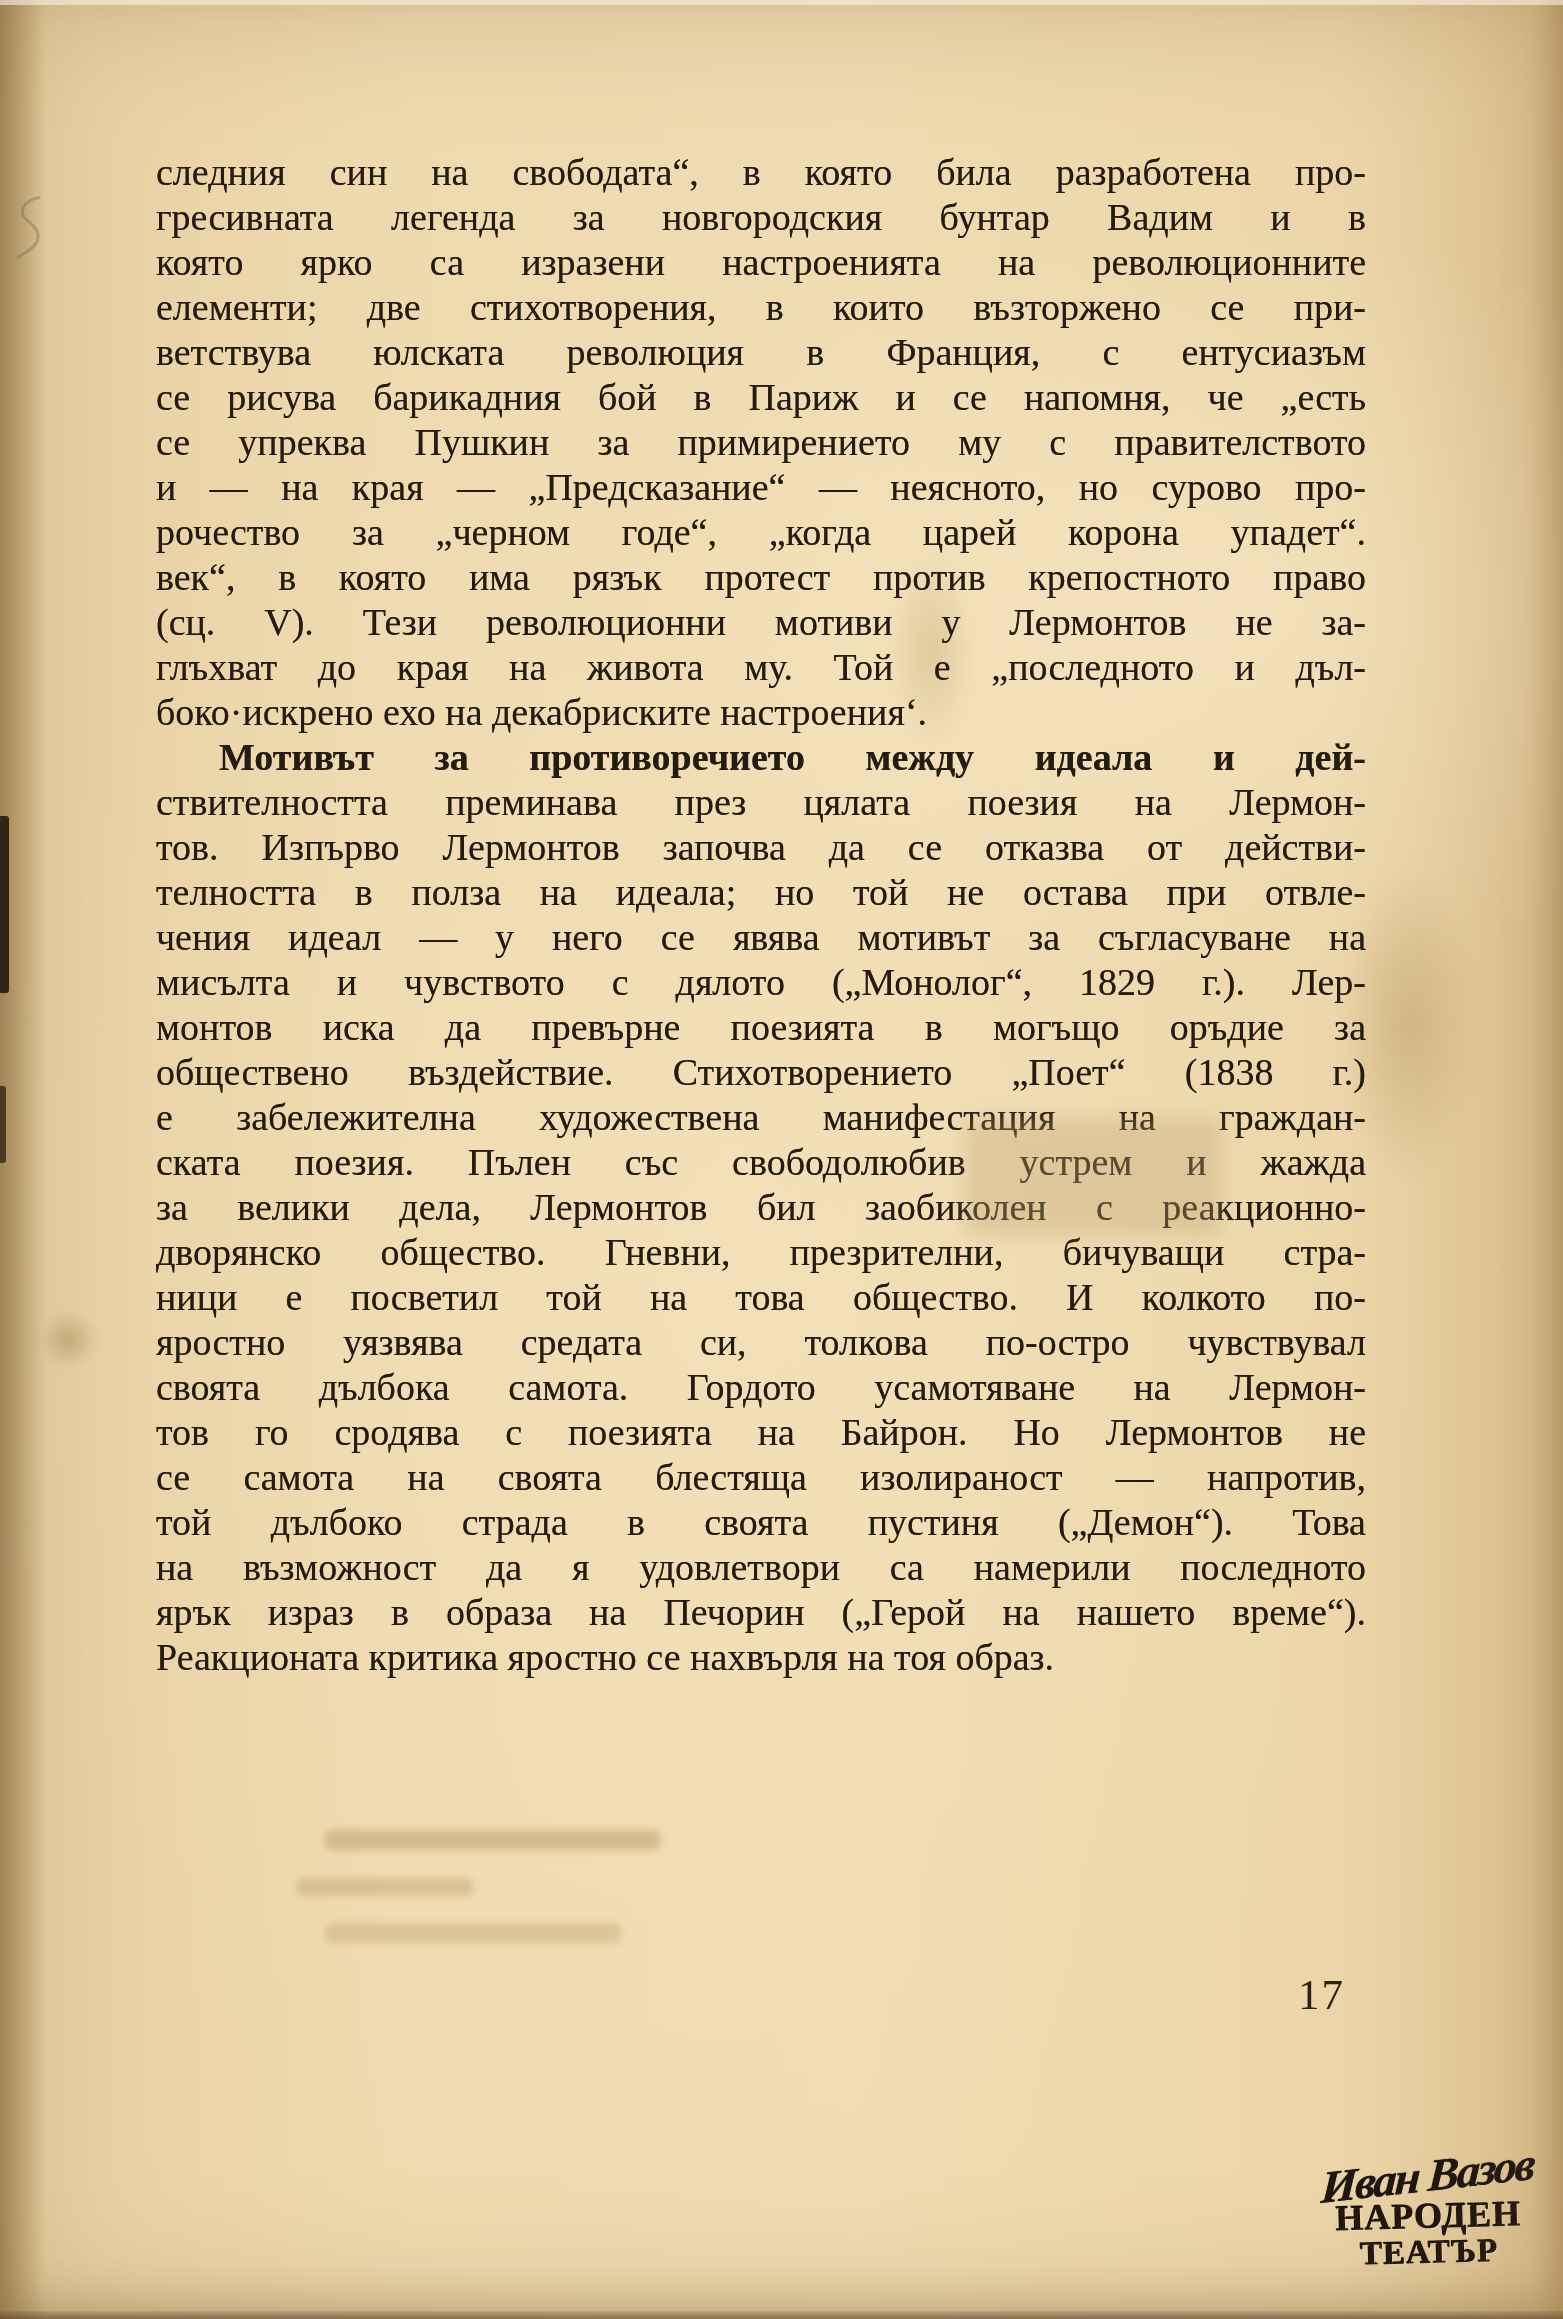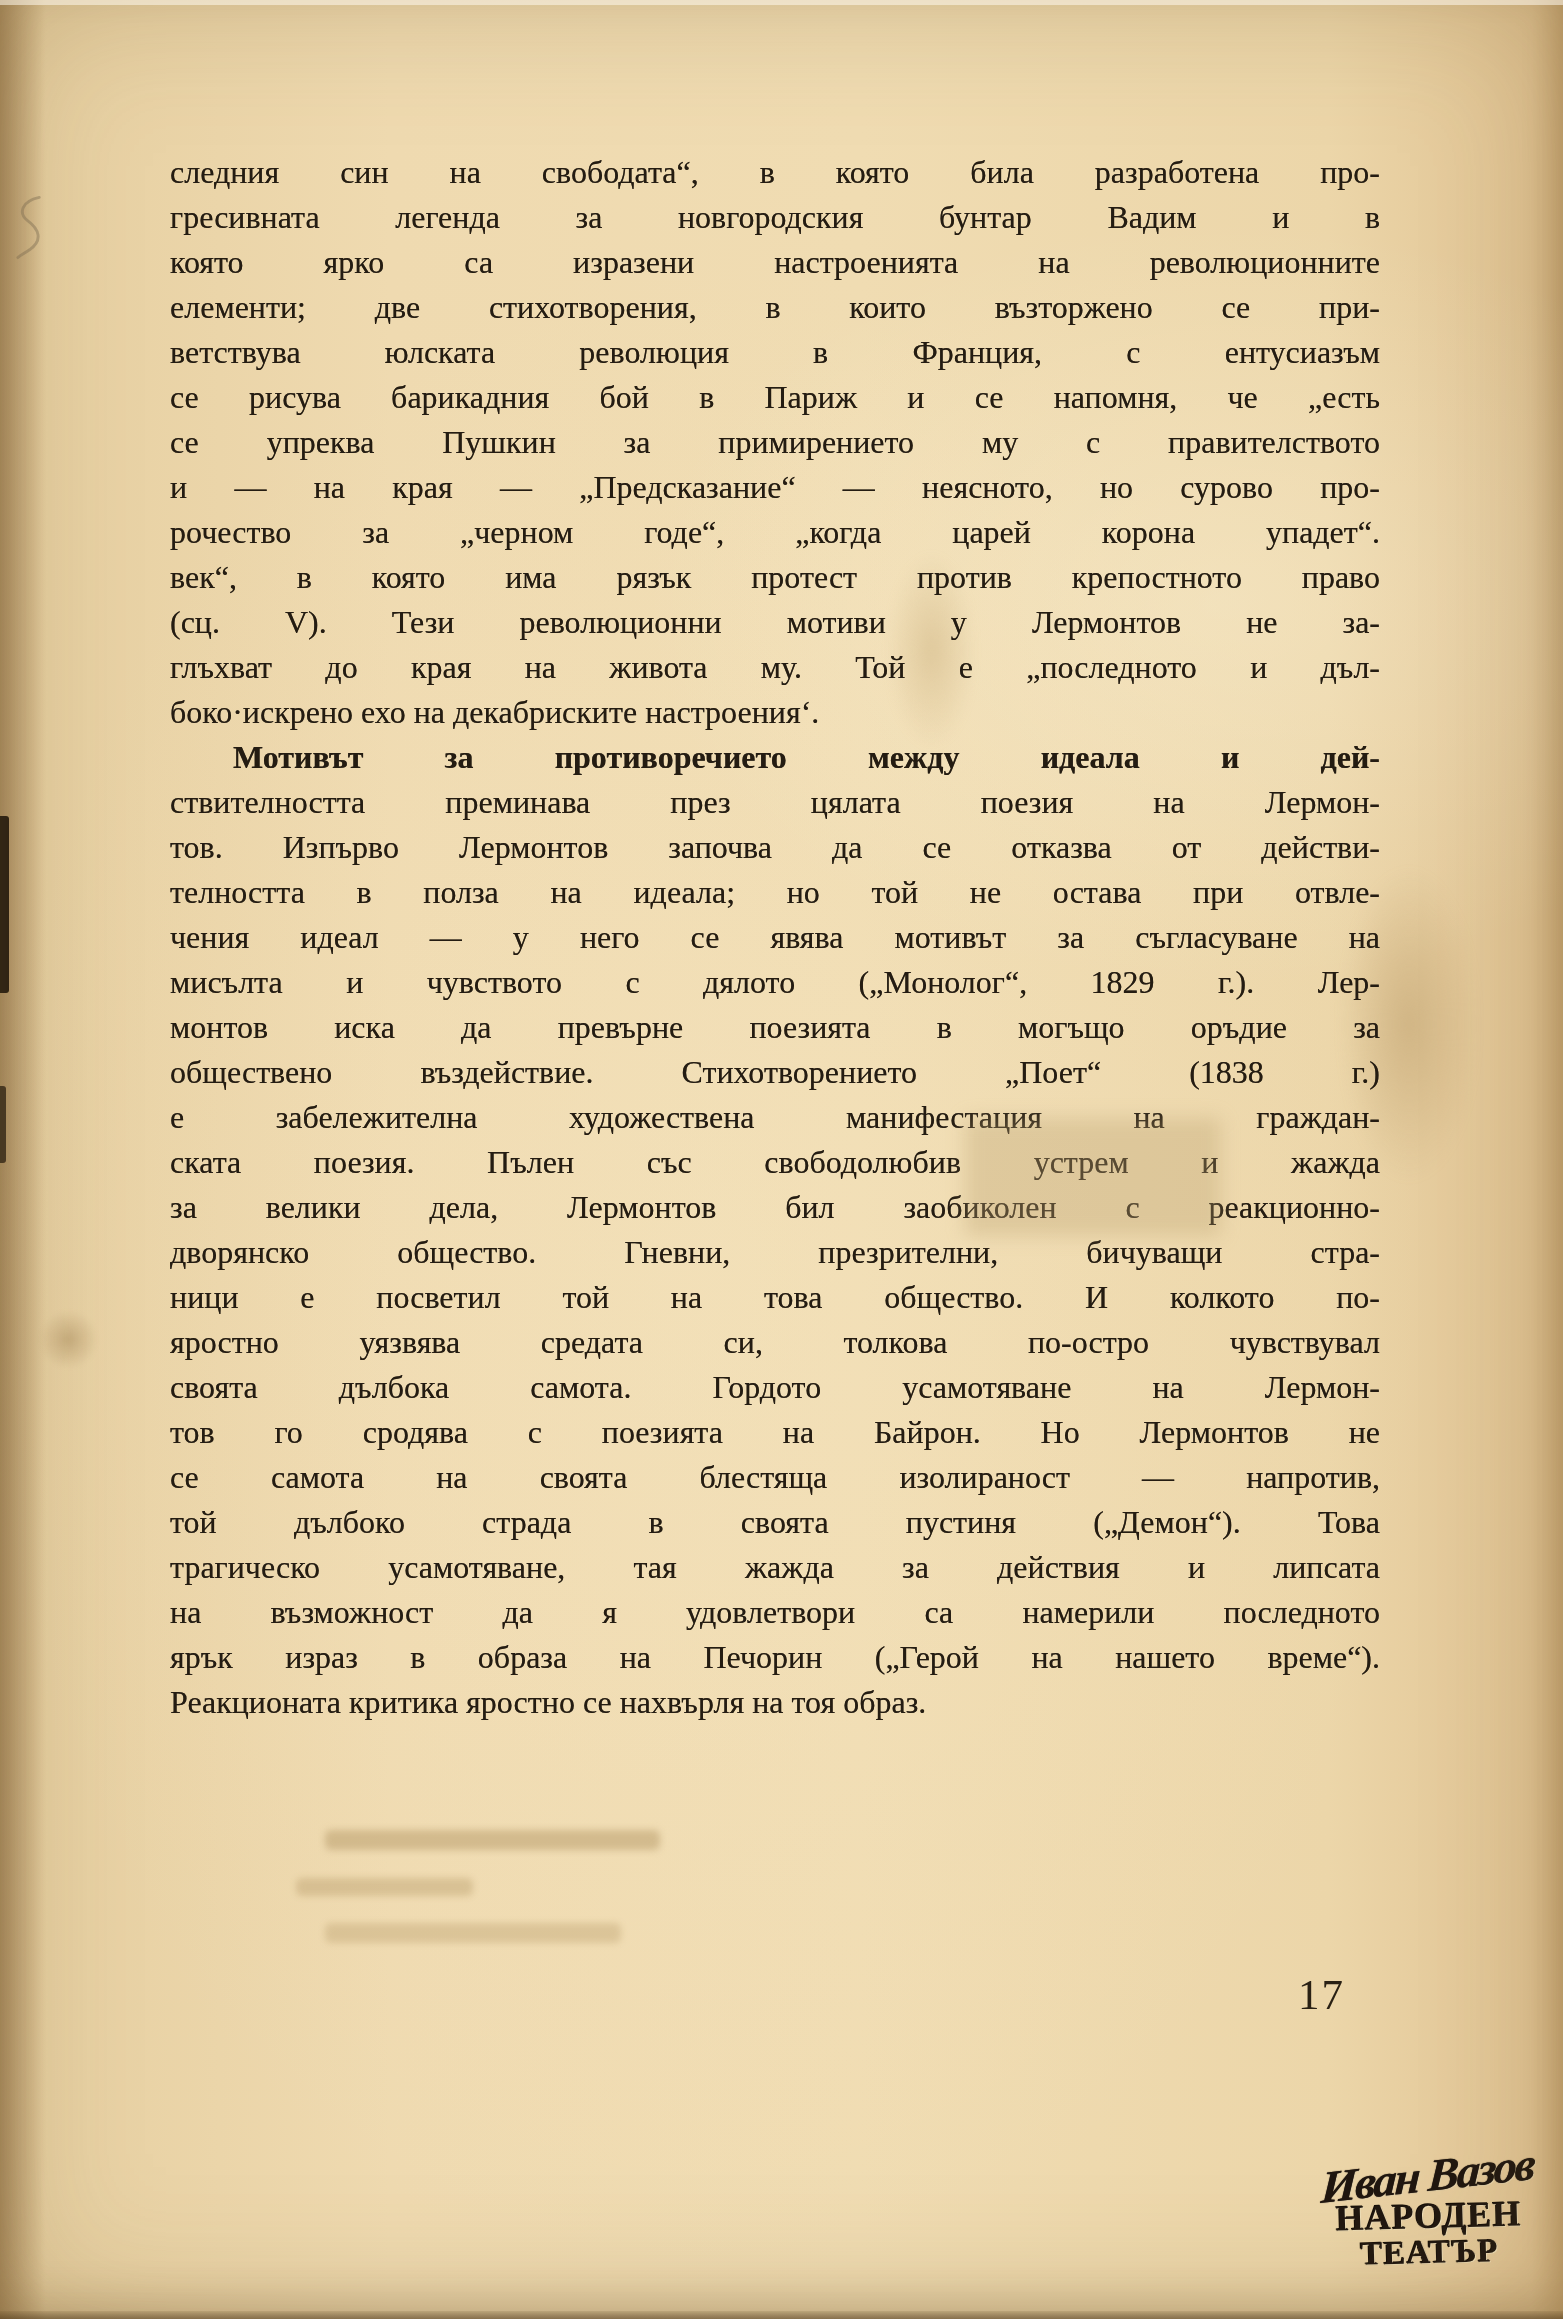--- a/index.html
+++ b/index.html
@@ -20,22 +20,22 @@
   }
   .edge-top{position:absolute;left:0;top:0;width:100%;height:4.9px;background:rgba(255,250,238,0.55);}
   .edge-bottom{position:absolute;left:0;bottom:0;width:100%;height:8.9px;background:linear-gradient(180deg,rgba(104,76,38,0.15),rgba(70,48,20,0.55));}
   .edge-left-shadow{position:absolute;left:0;top:0;width:45px;height:100%;background:linear-gradient(90deg,rgba(90,62,28,0.30),transparent);}
   .sliver{position:absolute;background:#221a12;border-radius:0 3px 3px 0;}
   .sliver.a{left:0;top:816px;width:8.9px;height:177px;}
   .sliver.b{left:0;top:1086px;width:5.9px;height:77px;opacity:.8;}
   .pencil-mark{position:absolute;left:13.8px;top:193px;opacity:.5;}
 
   .text-block{
-    position:absolute;left:170px;top:150px;width:1210px;
-    font-size:32px;line-height:45px;color:#241c12;
+    position:absolute;left:156px;top:150px;width:1210px;
+    font-size:38px;line-height:45px;color:#241c12;
     text-shadow:0 0 0.5px rgba(36,28,18,0.7);
   }
   .line{text-align:justify;text-align-last:justify;white-space:normal;}
   .line.last{text-align-last:left;}
   .line.indent{text-indent:63px;font-weight:bold;}
 
   .stain{position:absolute;border-radius:50%;pointer-events:none;}
   .stain.s1{left:1340px;top:867px;width:138px;height:315px;background:radial-gradient(ellipse at center,rgba(190,160,110,0.55),transparent 70%);filter:blur(5.9px);}
   .stain.s2{left:887px;top:552px;width:89px;height:197px;background:radial-gradient(ellipse at center,rgba(205,178,128,0.5),transparent 70%);filter:blur(4.9px);}
   .stain.s3{left:39px;top:1310px;width:59px;height:59px;background:radial-gradient(ellipse at center,rgba(150,118,70,0.4),transparent 70%);filter:blur(2px);}
@@ -109,21 +109,20 @@
       <div class="line">е забележителна художествена манифестация на граждан-</div>
       <div class="line">ската поезия. Пълен със свободолюбив устрем и жажда</div>
       <div class="line">за велики дела, Лермонтов бил заобиколен с реакционно-</div>
       <div class="line">дворянско общество. Гневни, презрителни, бичуващи стра-</div>
       <div class="line">ници е посветил той на това общество. И колкото по-</div>
       <div class="line">яростно уязвява средата си, толкова по-остро чувствувал</div>
       <div class="line">своята дълбока самота. Гордото усамотяване на Лермон-</div>
       <div class="line">тов го сродява с поезията на Байрон. Но Лермонтов не</div>
       <div class="line">се самота на своята блестяща изолираност — напротив,</div>
       <div class="line">той дълбоко страда в своята пустиня („Демон“). Това</div>
-      <div class="line">трагическо усамотяване, тая жажда за действия и липсата</div>
       <div class="line">на възможност да я удовлетвори са намерили последното</div>
       <div class="line">ярък израз в образа на Печорин („Герой на нашето време“).</div>
       <div class="line last">Реакционата критика яростно се нахвърля на тоя образ.</div>
     </div>
 
   <div class="ghost g1"></div>
   <div class="ghost g2"></div>
   <div class="ghost g3"></div>
   <div class="ghost g4"></div>
 

